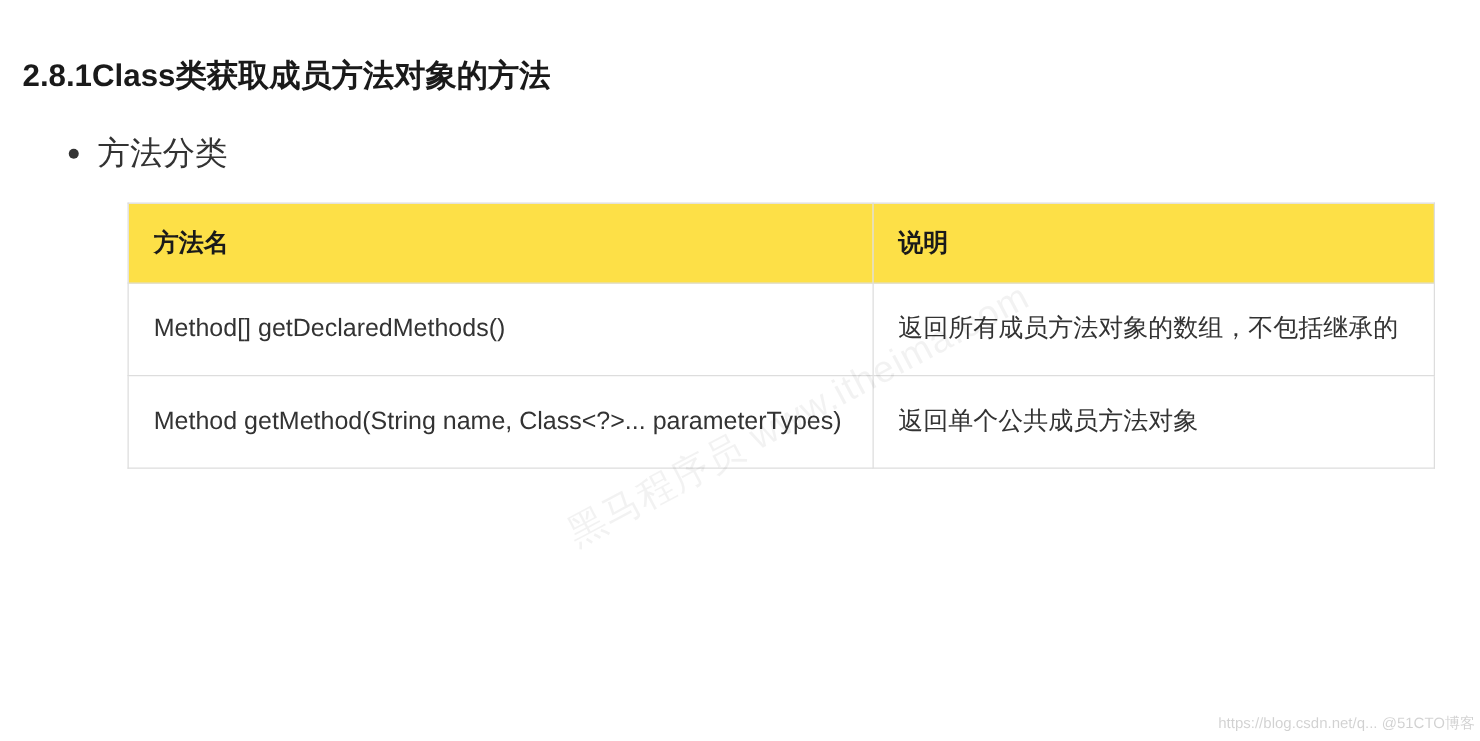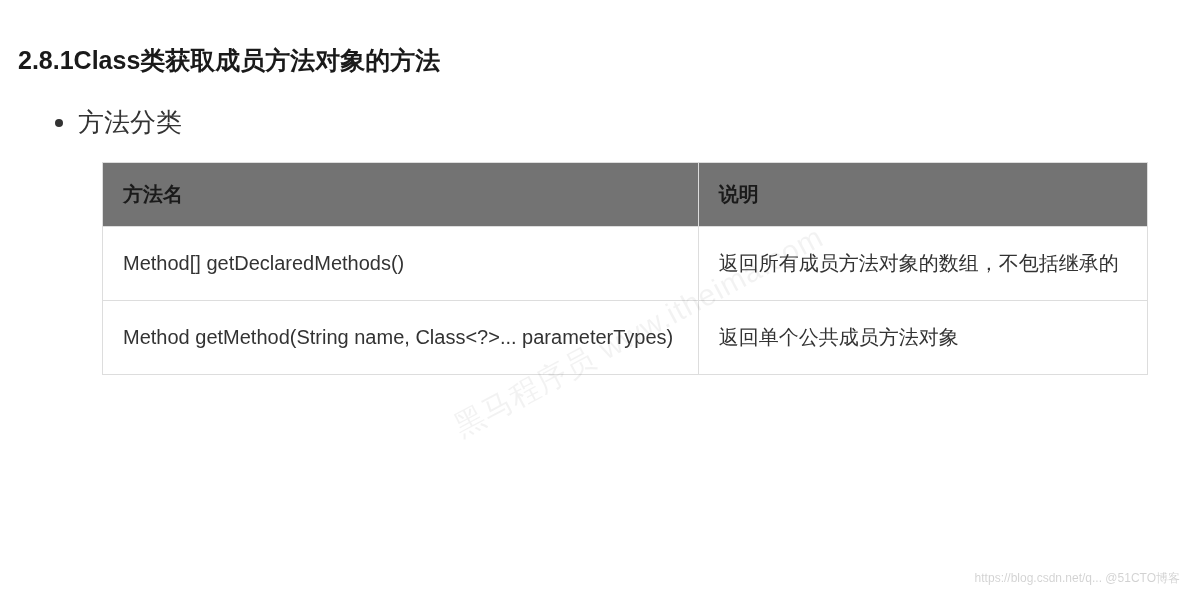--- a/index.html
+++ b/index.html
@@ -34,21 +34,21 @@
       margin-left: 84px;
       margin-right: 18px;
     }
     table {
       width: 100%;
       border-collapse: collapse;
       border: 1px solid #ddd;
       table-layout: fixed;
     }
     th {
-      background: #737373;
+      background: #fde047;
       text-align: left;
       padding: 18px 20px;
       font-size: 20px;
       font-weight: 700;
       color: #1a1a1a;
       border: 1px solid #ddd;
     }
     td {
       padding: 20px 20px;
       font-size: 20px;

